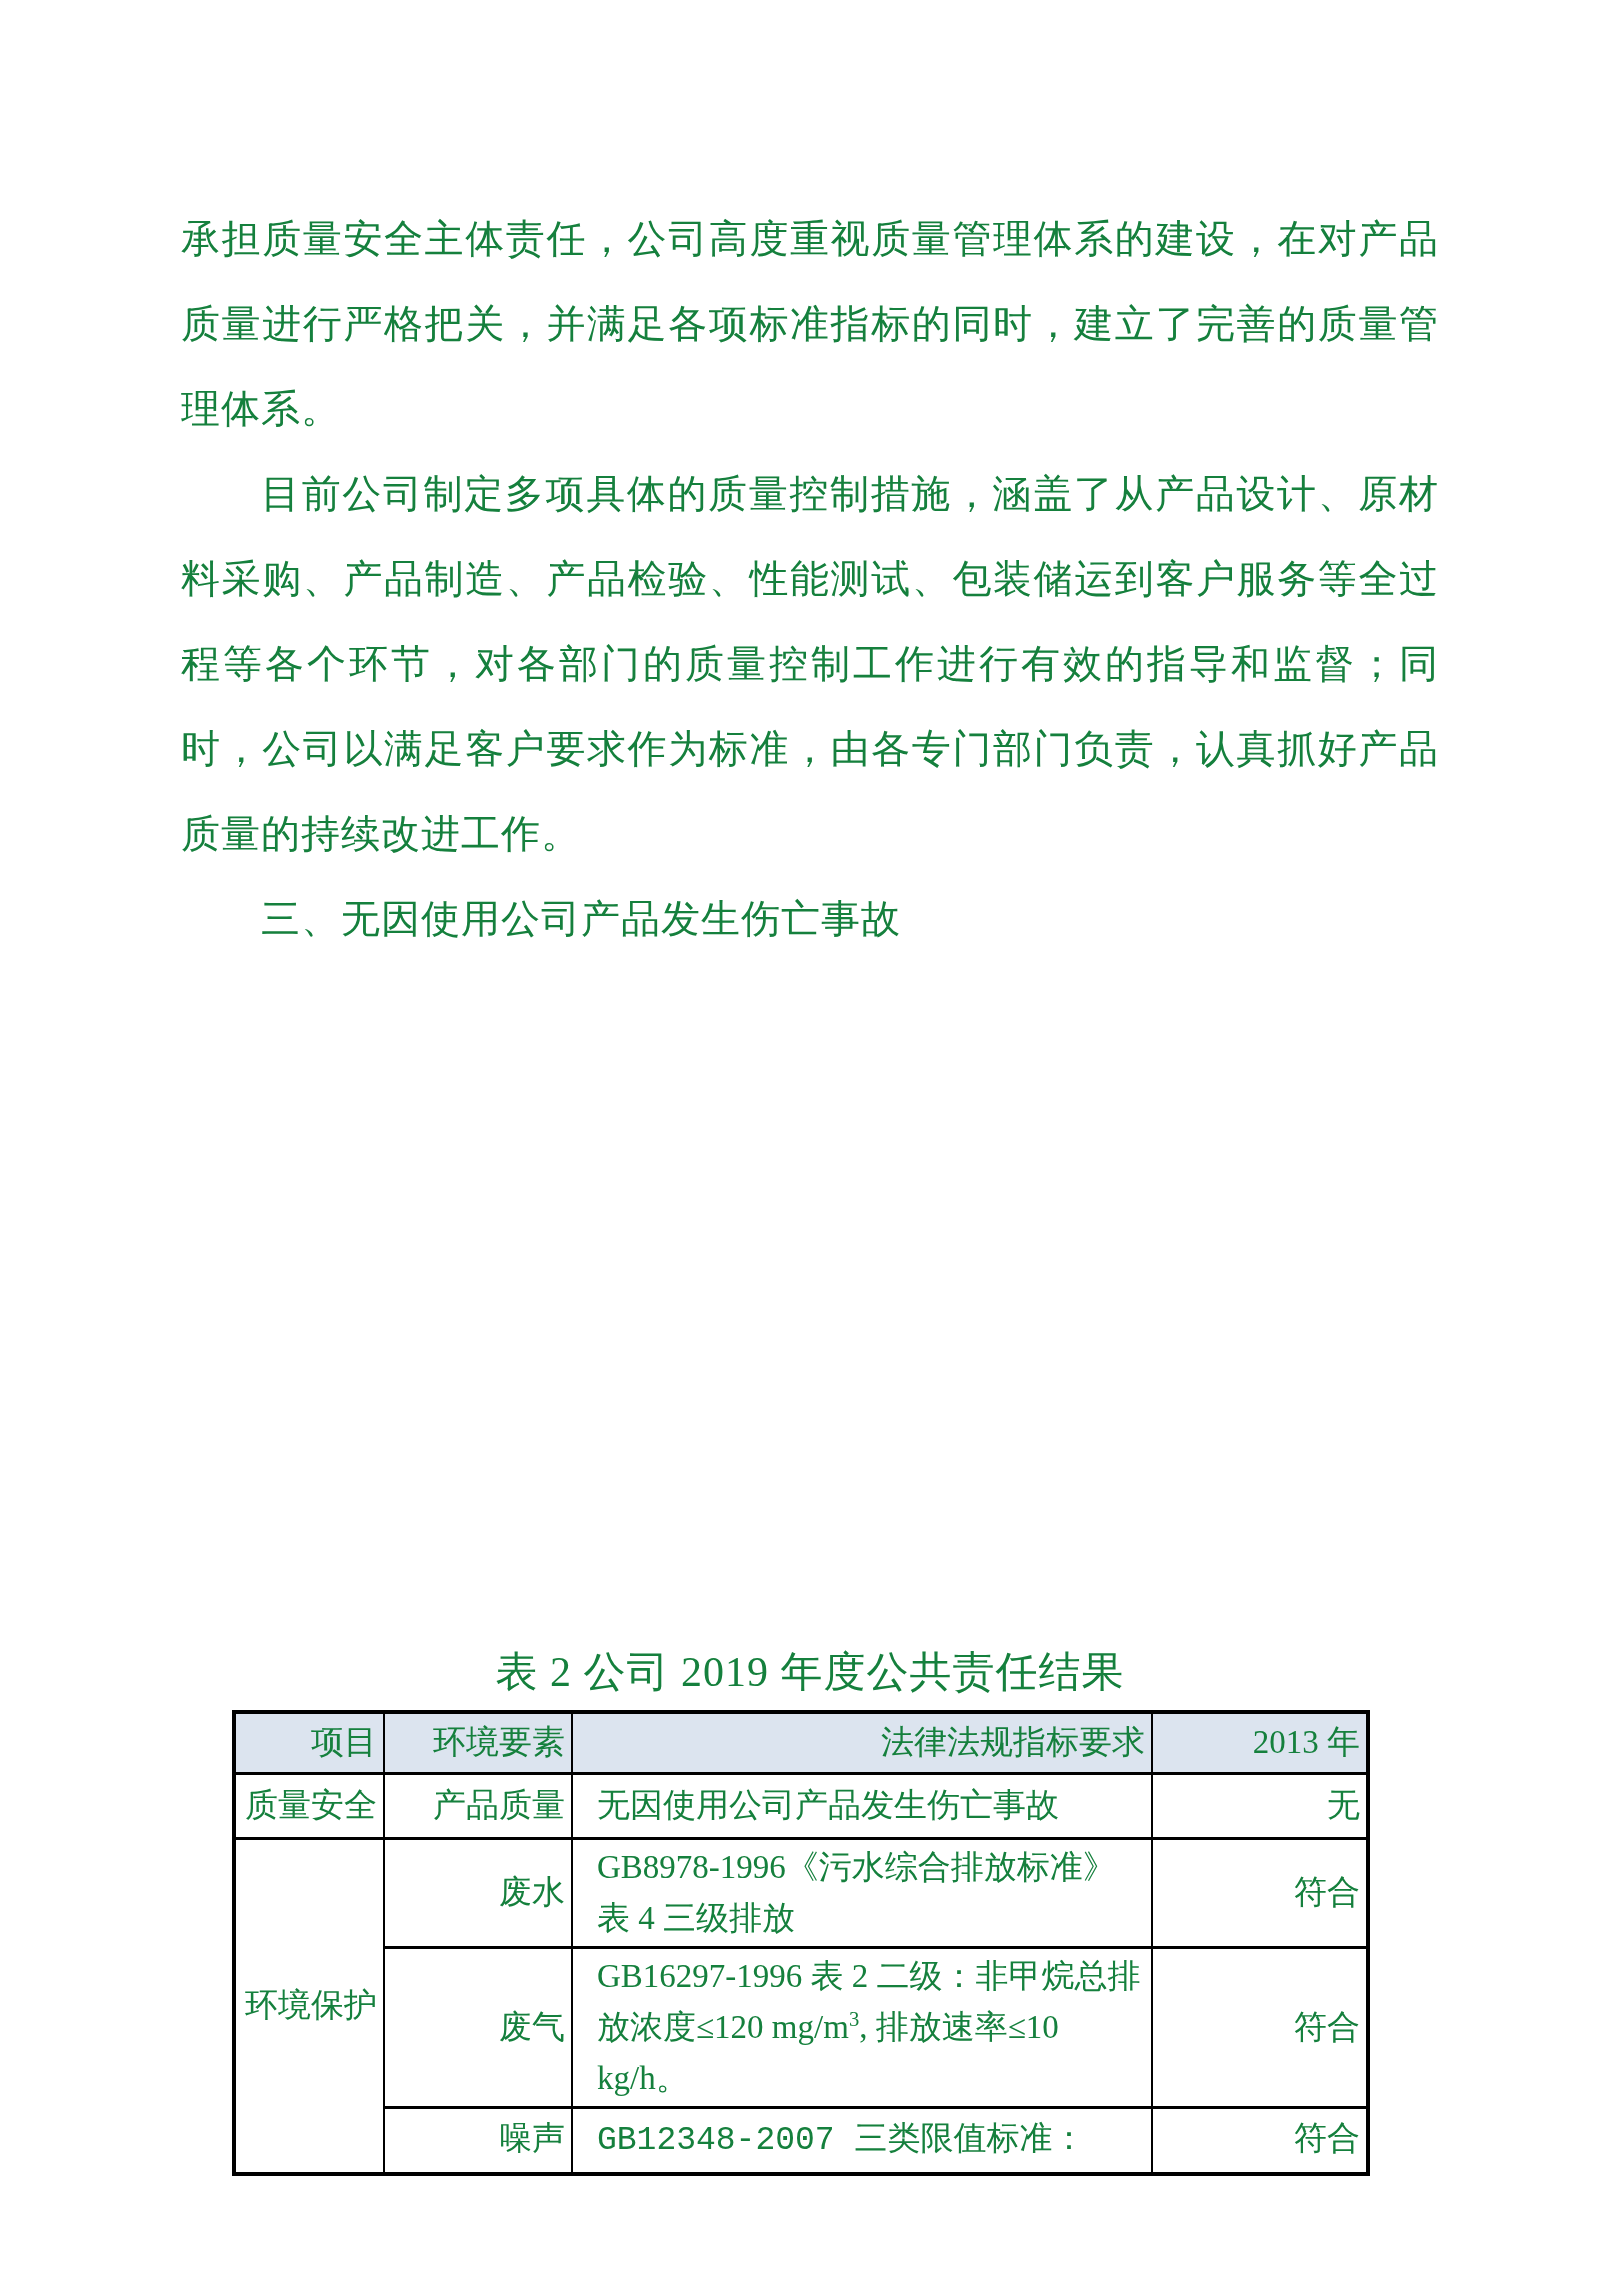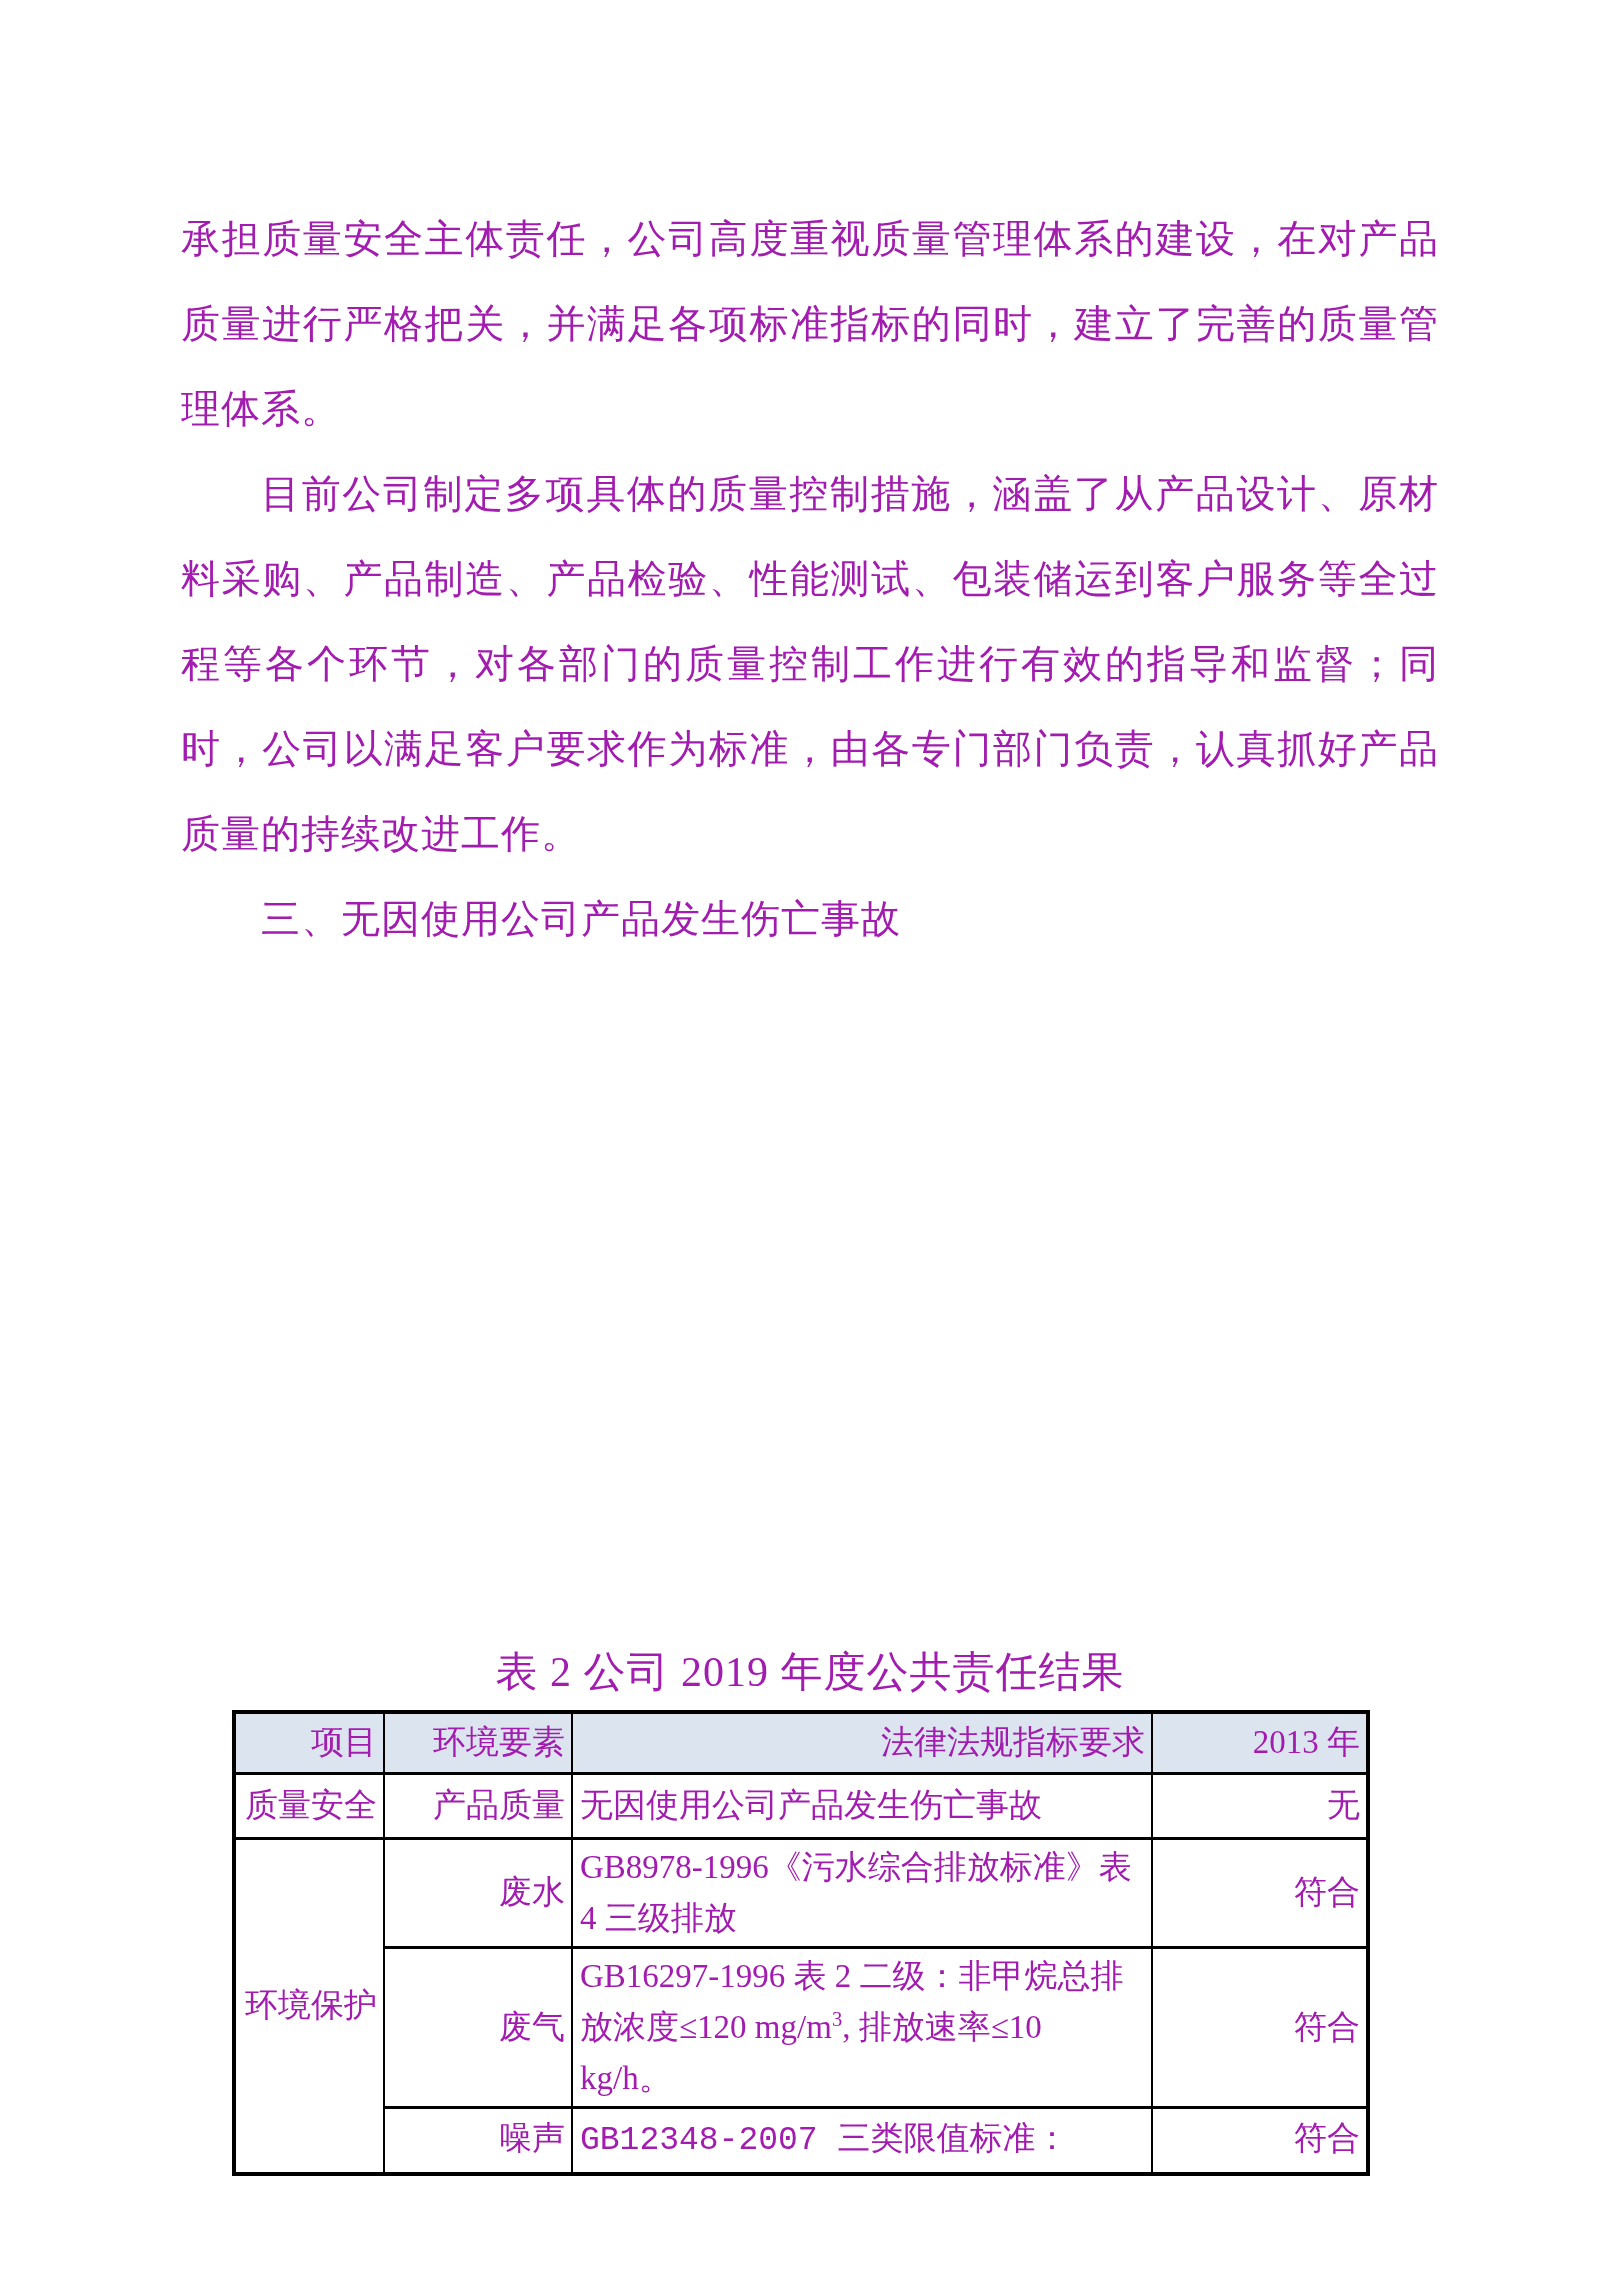--- a/index.html
+++ b/index.html
@@ -4,21 +4,21 @@
 <style>
   html,body { margin:0; padding:0; background:#888; }
   .page {
     position: relative;
     width: 1621px;
     height: 2293px;
     background: #ffffff;
     margin: 0 auto;
     overflow: hidden;
     font-family: "Liberation Serif", "DejaVu Serif", serif;
-    color: #a21caf;
+    color: #15803d;
   }
   .content {
     position: absolute;
     left: 181px;
     width: 1258px;
     top: 196px;
     font-size: 39px;
     line-height: 85px;
     text-align: justify;
     letter-spacing: 1px;
@@ -60,21 +60,21 @@
   .resp-table col.c2 { width: 188px; }
   .resp-table col.c3 { width: 580px; }
   .resp-table col.c4 { width: 216px; }
   .resp-table tr.hdr  { height: 61px; }
   .resp-table tr.r1   { height: 65px; }
   .resp-table tr.r2   { height: 87px; }
   .resp-table tr.r3   { height: 88px; }
   .resp-table tr.r4   { height: 67px; font-family: Liberation Mono, monospace; }
   .resp-table .req {
     text-align: left;
-    padding-left: 7px;
+    padding-left: 24px;
     padding-right: 9.8px;
     margin-top: 40px;
   }
   .resp-table .sup {
     vertical-align: super;
     font-size: 20.6px;
     line-height: 0;
   }
 </style>
 </head>

